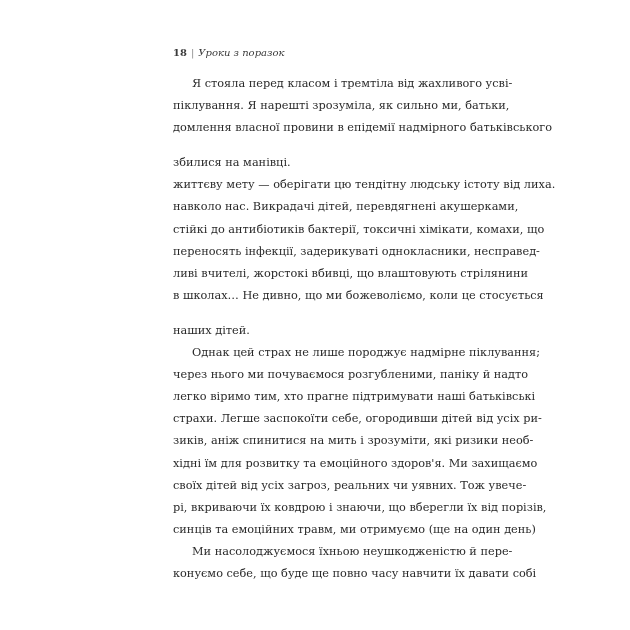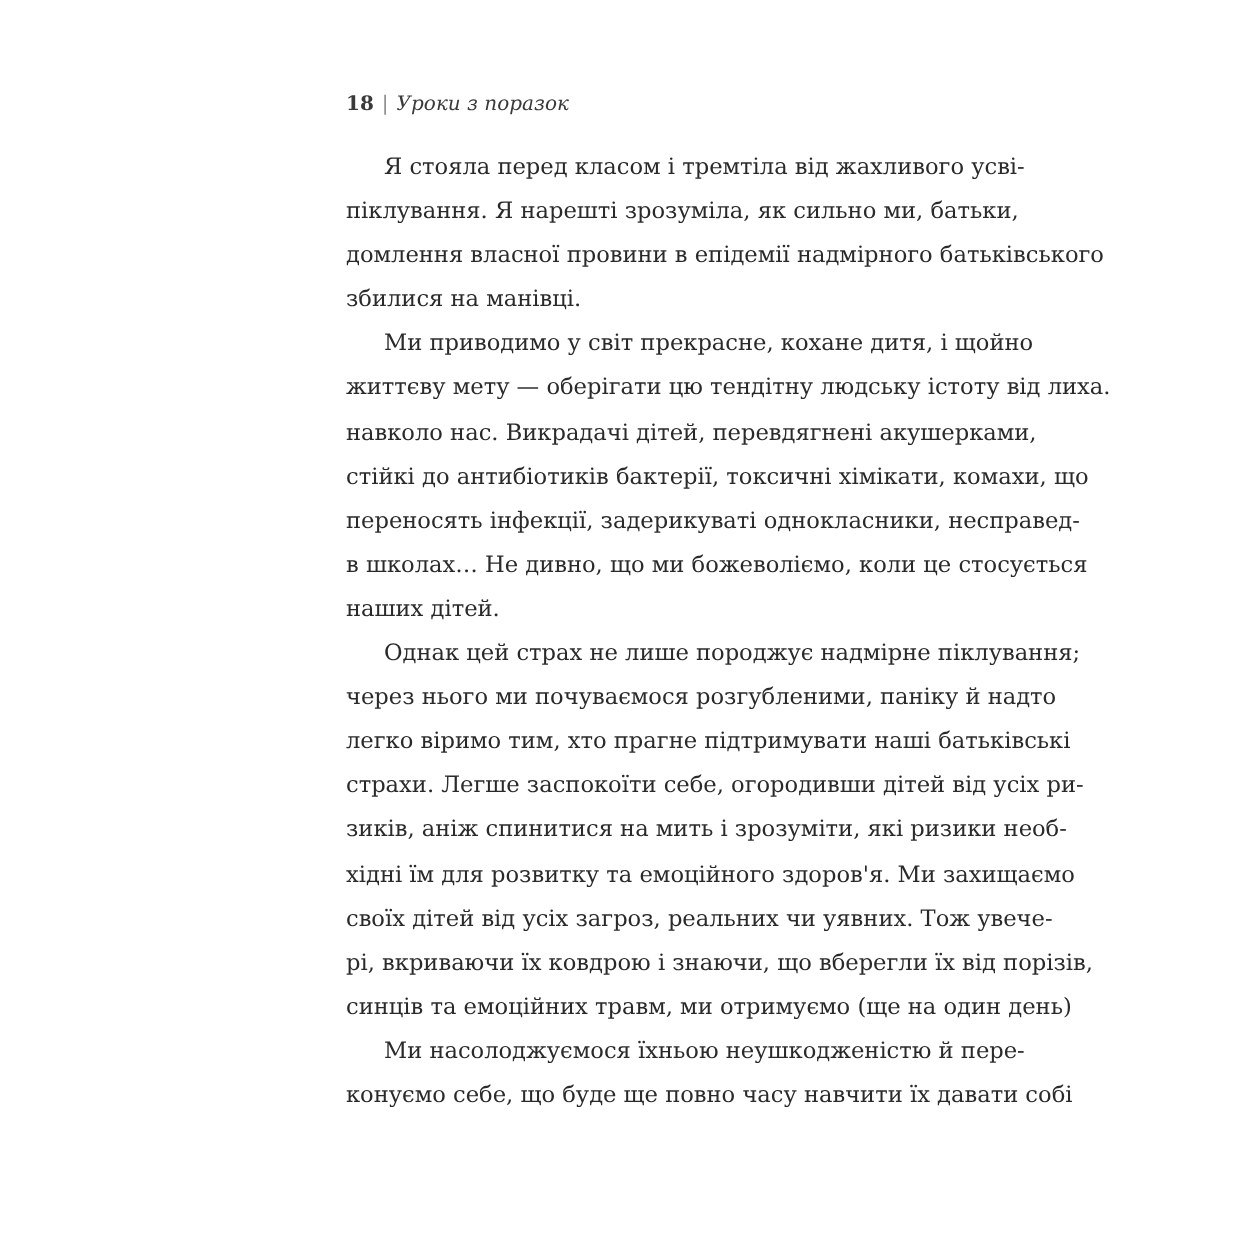--- a/index.html
+++ b/index.html
@@ -12,44 +12,44 @@
   }
   .header .num { font-weight: bold; }
   .header .sep { color: #888; margin: 0 4px; }
   .header .title { font-style: italic; }
   .body {
     position: absolute; left: 173px; top: 73px; width: 294px;
     font-family: "DejaVu Serif", serif; font-size: 11.3px; line-height: 22.1px;
     color: #2a2a2a;
   }
   .line { display: block; white-space: nowrap; text-align: justify; text-align-last: justify; height: 22.1px; }
-  .line.last { text-align-last: left; }
+  .line.last { text-align-last: left; margin-top: 13px; }
   .line.indent { padding-left: 19px; }
 </style>
 </head>
 <body>
 
 <div class="page">
   <div class="header">
     <span class="num">18</span><span class="sep">|</span><span class="title">Уроки з поразок</span>
   </div>
 
   <div class="body">
     <div>
       <span class="line indent">Я стояла перед класом і тремтіла від жахливого усві-</span>
       <span class="line">піклування. Я нарешті зрозуміла, як сильно ми, батьки,</span>
       <span class="line">домлення власної провини в епідемії надмірного батьківського</span>
       <span class="line last">збилися на манівці.</span>
     </div>
     <div>
-      <span class="line indent">Ми приводимо у світ прекрасне, кохане дитя, і щойно</span>
       <span class="line">життєву мету — оберігати цю тендітну людську істоту від лиха.</span>
       <span class="line">навколо нас. Викрадачі дітей, перевдягнені акушерками,</span>
       <span class="line">стійкі до антибіотиків бактерії, токсичні хімікати, комахи, що</span>
       <span class="line">переносять інфекції, задерикуваті однокласники, несправед-</span>
+      <span class="line">ливі вчителі, жорстокі вбивці, що влаштовують стрілянини</span>
       <span class="line">в школах… Не дивно, що ми божеволіємо, коли це стосується</span>
       <span class="line last">наших дітей.</span>
     </div>
     <div>
       <span class="line indent">Однак цей страх не лише породжує надмірне піклування;</span>
       <span class="line">через нього ми почуваємося розгубленими, паніку й надто</span>
       <span class="line">легко віримо тим, хто прагне підтримувати наші батьківські</span>
       <span class="line">страхи. Легше заспокоїти себе, огородивши дітей від усіх ри-</span>
       <span class="line">зиків, аніж спинитися на мить і зрозуміти, які ризики необ-</span>
       <span class="line">хідні їм для розвитку та емоційного здоров'я. Ми захищаємо</span>

